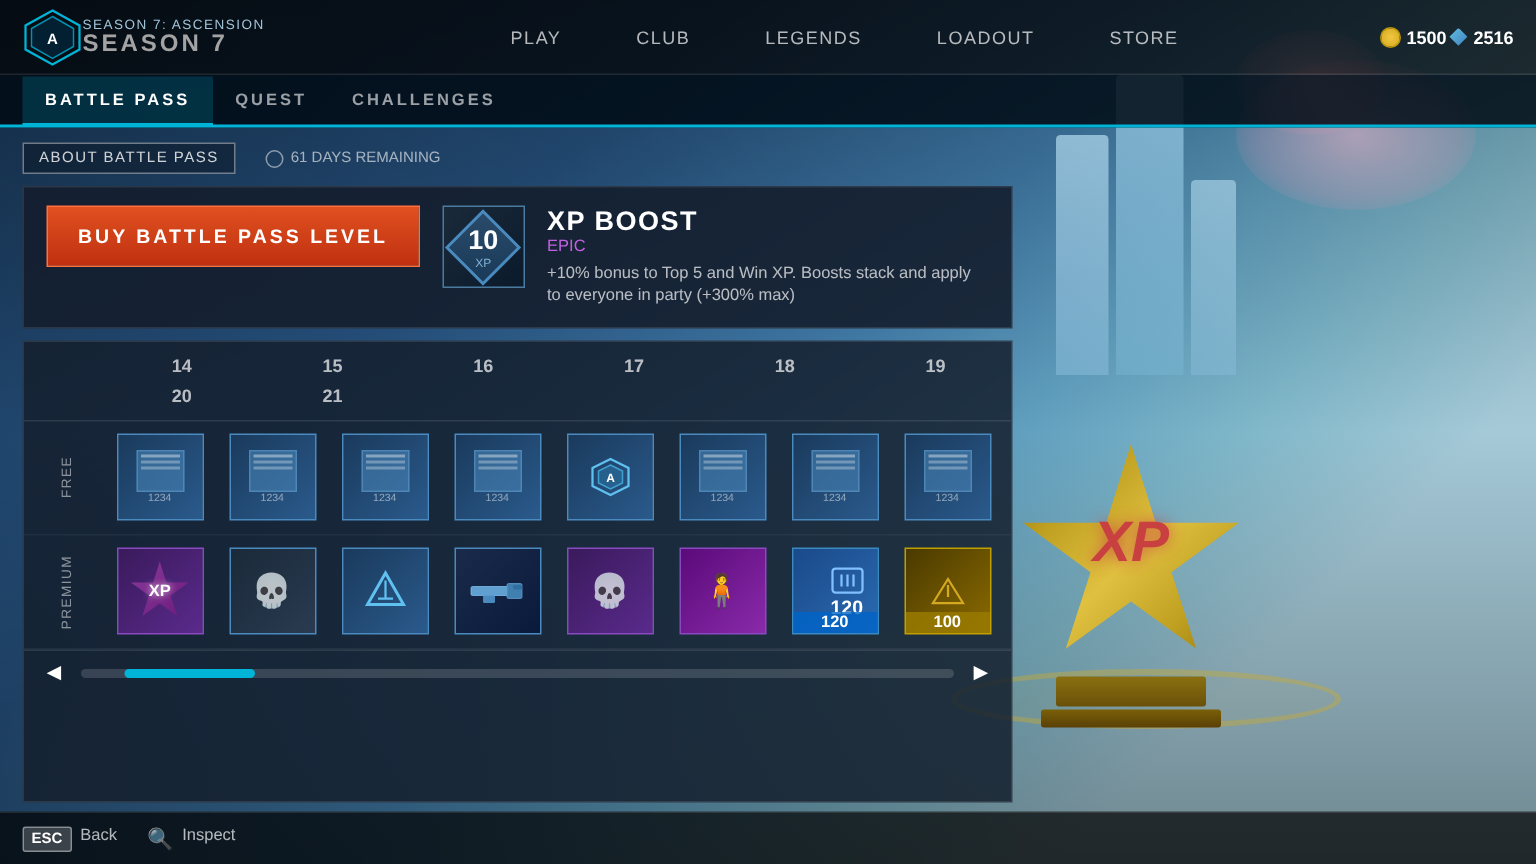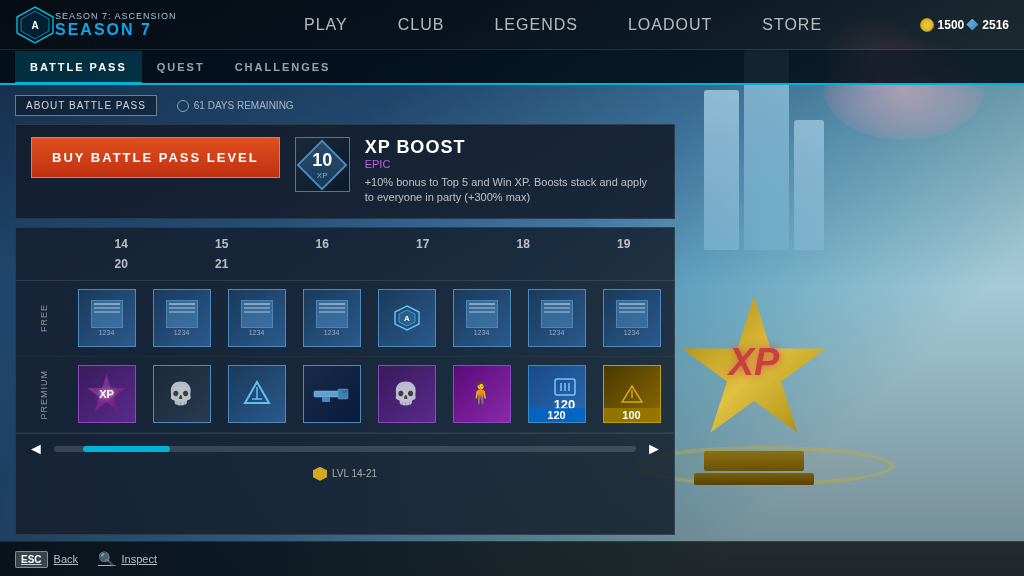--- a/index.html
+++ b/index.html
@@ -73,33 +73,33 @@
     }
     .season-subtitle {
       font-size: 9px;
       color: #a0c4d8;
       letter-spacing: 1px;
       text-transform: uppercase;
     }
     .season-title {
       font-size: 16px;
       font-weight: 900;
-      color: #0ea5e9;
+      color: #a3a3a3;
       letter-spacing: 2px;
       text-transform: uppercase;
     }
 
     .nav-tabs {
       display: flex;
       gap: 40px;
       flex: 1;
       justify-content: center;
     }
     .nav-tab {
-      font-size: 16px;
+      font-size: 12px;
       color: rgba(255,255,255,0.7);
       text-transform: uppercase;
       letter-spacing: 1px;
       cursor: pointer;
       padding: 5px;
     }
 
     .currency-area {
       display: flex;
       flex-direction: row;
@@ -418,26 +418,25 @@
       height: 35px;
       background: rgba(0,0,0,0.7);
       display: flex;
       align-items: center;
       padding: 0 15px;
       gap: 20px;
       border-top: 1px solid rgba(255,255,255,0.1);
     }
     .bottom-btn {
       display: flex;
-      align-items: center;
+      align-items: flex-start;
       gap: 6px;
       font-size: 11px;
       color: rgba(255,255,255,0.7);
       cursor: pointer;
-      text-decoration: underline;
     }
     .esc-key {
       background: rgba(255,255,255,0.2);
       border: 1px solid rgba(255,255,255,0.4);
       padding: 2px 5px;
       font-size: 10px;
       font-weight: bold;
       color: white;
       border-radius: 2px;
     }
@@ -778,24 +777,20 @@
           </div>
 
           <div class="scroll-area">
             <span class="scroll-arrow">◄</span>
             <div class="scroll-track">
               <div class="scroll-thumb"></div>
             </div>
             <span class="scroll-arrow">►</span>
           </div>
 
-          <div class="level-indicator">
-            <div class="level-icon"></div>
-            <span>LVL 14-21</span>
-          </div>
 
         </div>
       </div>
 
     </div>
   </div>
 
   <div class="bottom-bar">
     <div class="bottom-btn">
       <span class="esc-key">ESC</span>

